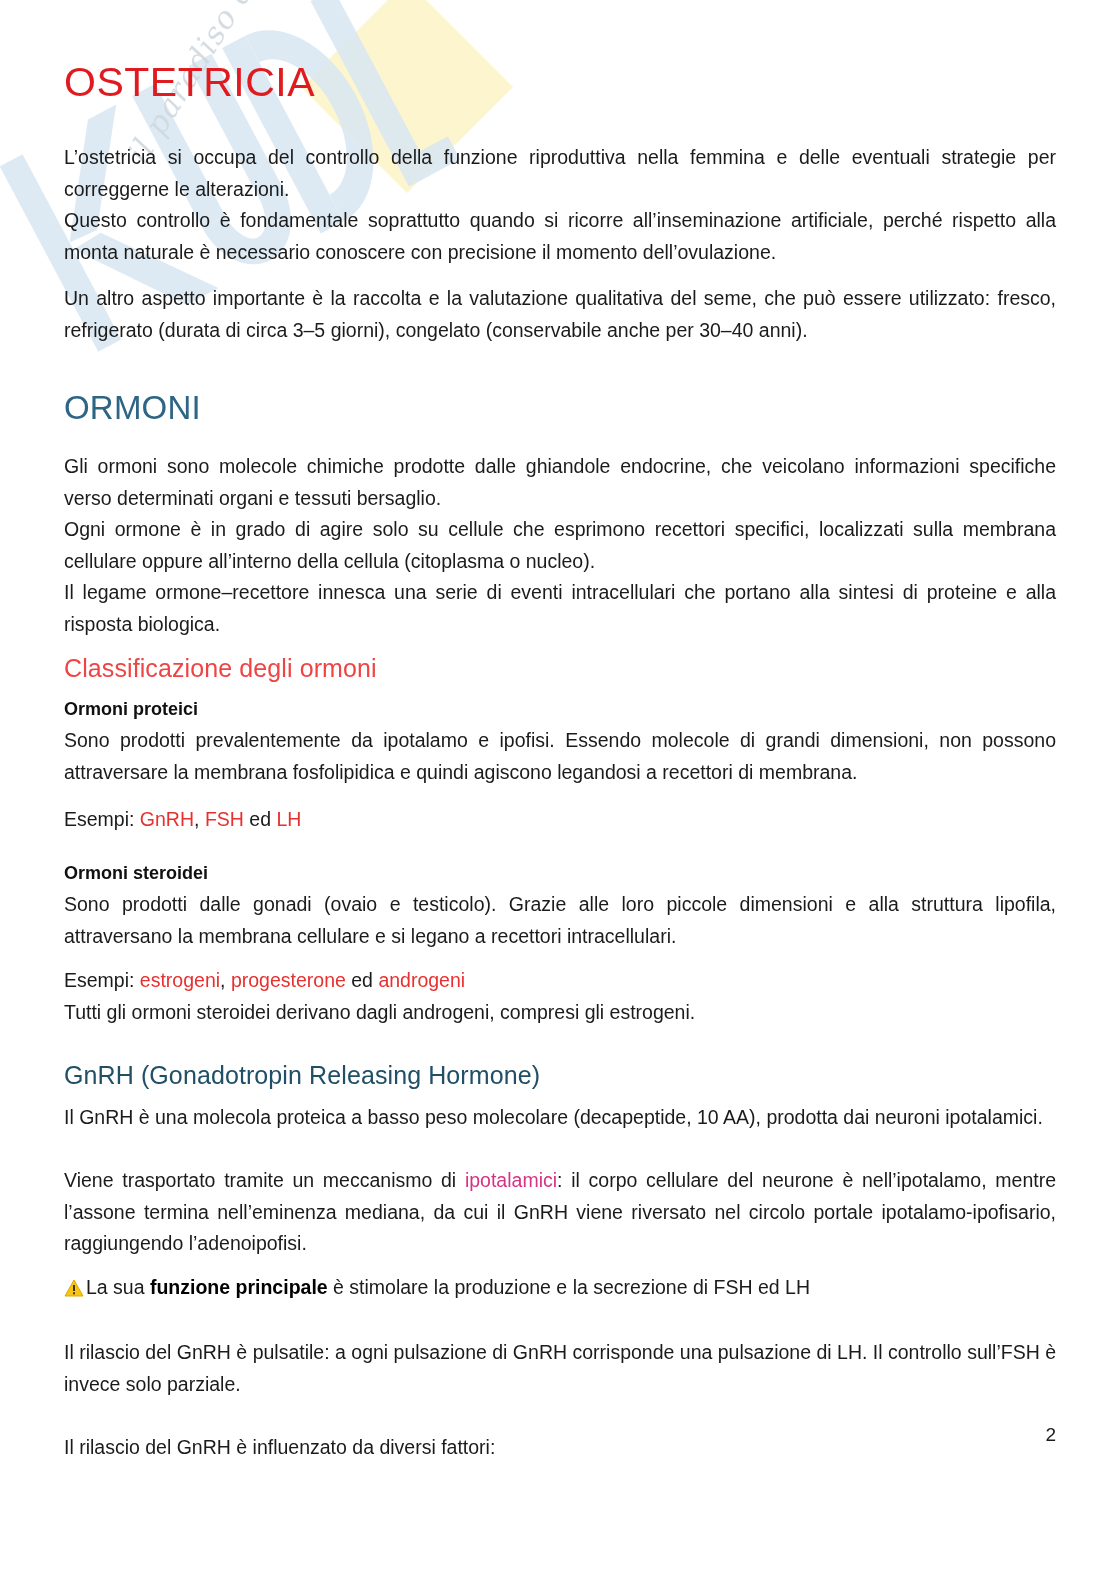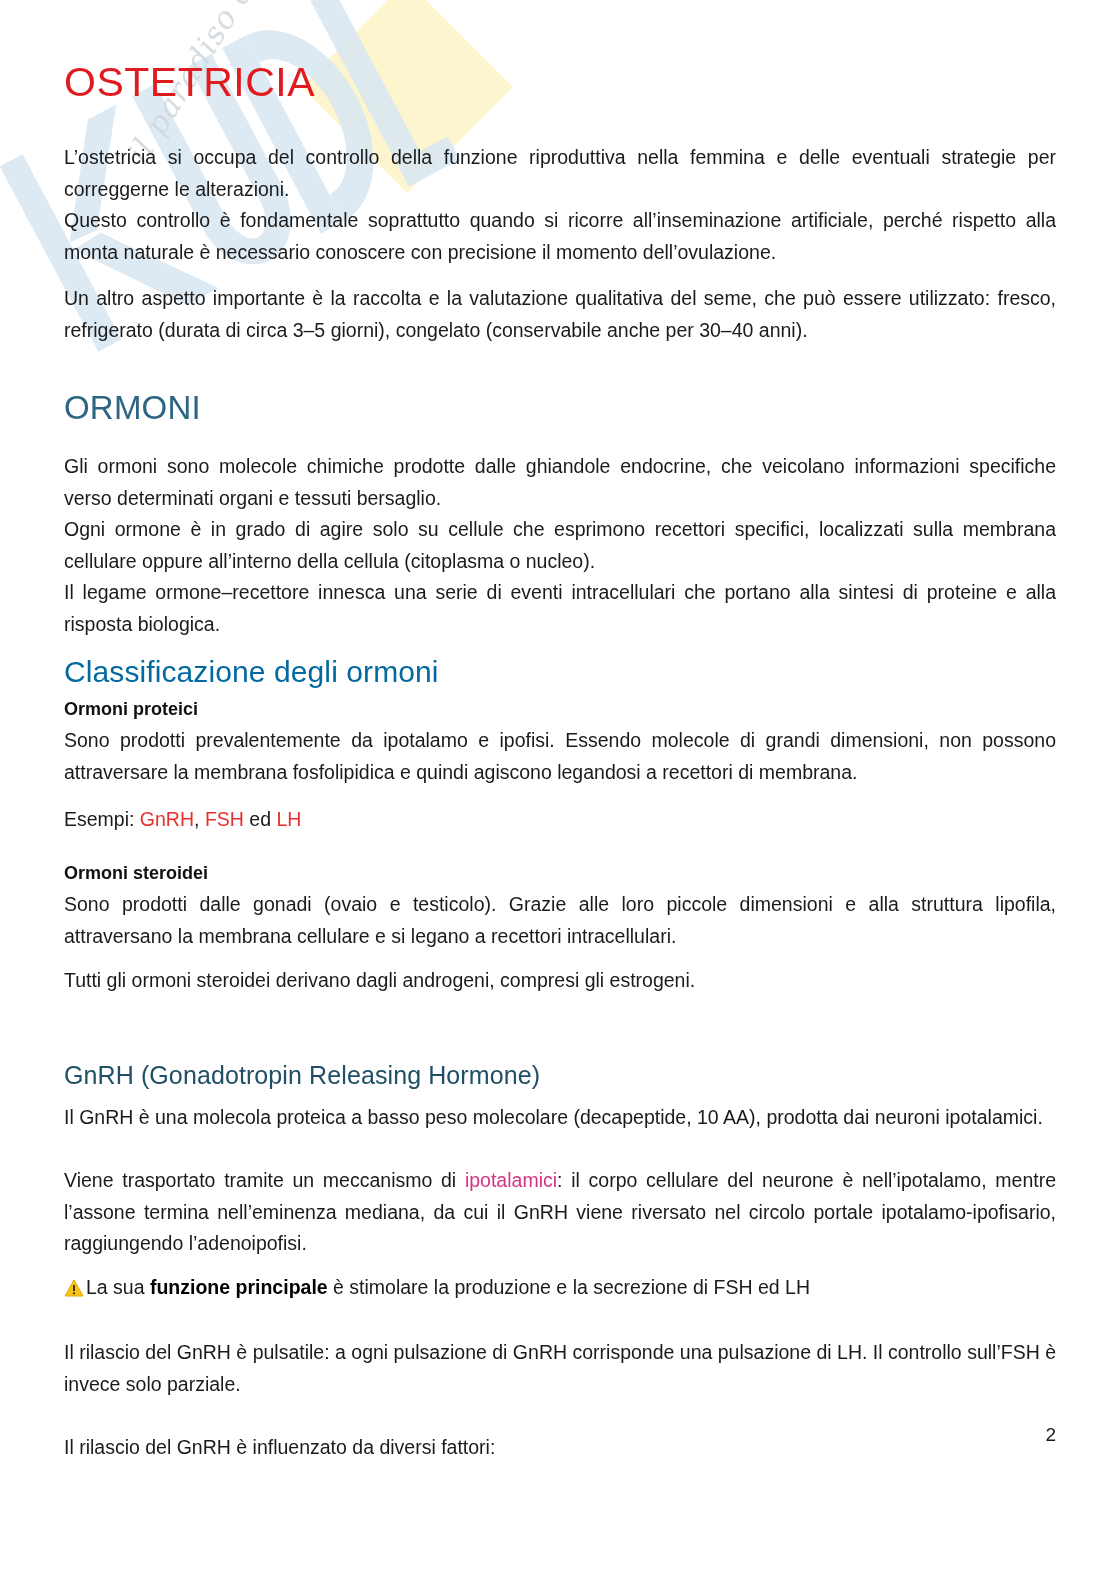--- a/index.html
+++ b/index.html
@@ -99,23 +99,23 @@
   h2.section {
     margin: 0;
     font-size: 33px;
     font-weight: 400;
     color: #2d6584;
     line-height: 1.05;
     letter-spacing: 0.2px;
   }
   h3.subsection {
     margin: 0;
-    font-size: 30px;
+    font-size: 25px;
     font-weight: 400;
-    color: #0369a1;
+    color: #ef4444;
     line-height: 1.1;
     letter-spacing: 0.1px;
   }
   h3.subsection.dark {
     color: #204f66;
     font-size: 25px;
   }
   .bold-label {
     margin: 0;
     font-size: 18px;
@@ -220,20 +220,21 @@
 
     <div class="block" style="top:858px;">
       <p class="bold-label">Ormoni steroidei</p>
     </div>
 
     <div class="block" style="top:889px;">
       <p class="body">Sono prodotti dalle gonadi (ovaio e testicolo). Grazie alle loro piccole dimensioni e alla struttura lipofila, attraversano la membrana cellulare e si legano a recettori intracellulari.</p>
     </div>
 
     <div class="block" style="top:965px;">
+      <p class="body left"><span>Esempi: </span><span class="red">estrogeni</span><span>, </span><span class="red">progesterone</span><span> ed </span><span class="red">androgeni</span></p>
       <p class="body left">Tutti gli ormoni steroidei derivano dagli androgeni, compresi gli estrogeni.</p>
     </div>
 
     <div class="block" style="top:1062px;">
       <h3 class="subsection dark">GnRH (Gonadotropin Releasing Hormone)</h3>
     </div>
 
     <div class="block" style="top:1102px;">
       <p class="body">Il GnRH è una molecola proteica a basso peso molecolare (decapeptide, 10 AA), prodotta dai neuroni ipotalamici.</p>
     </div>

